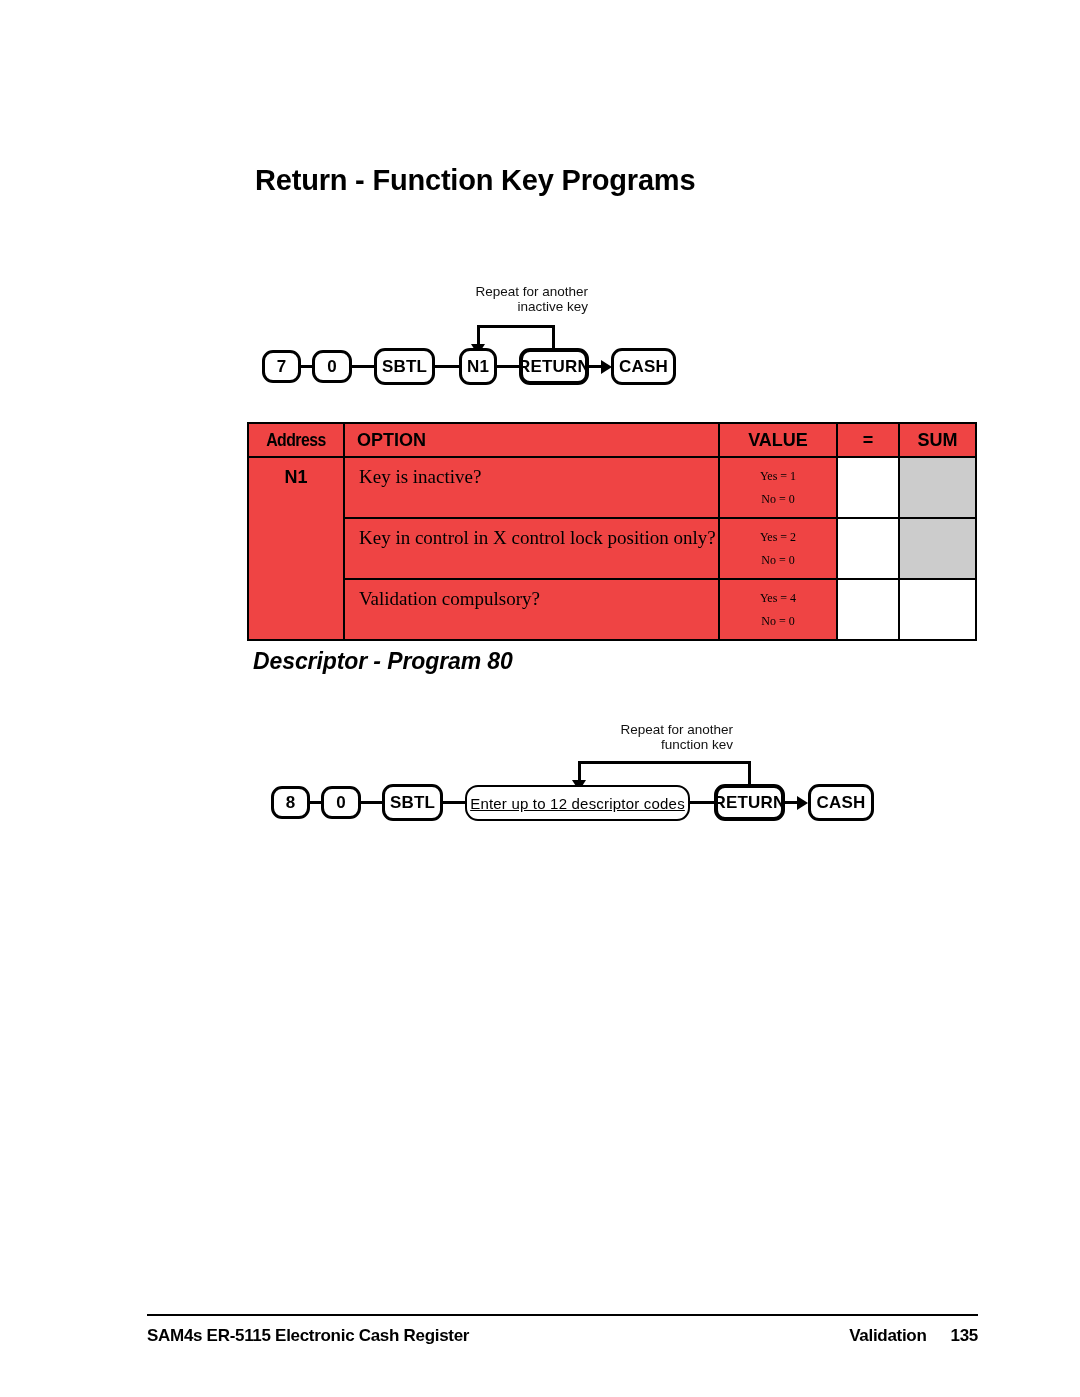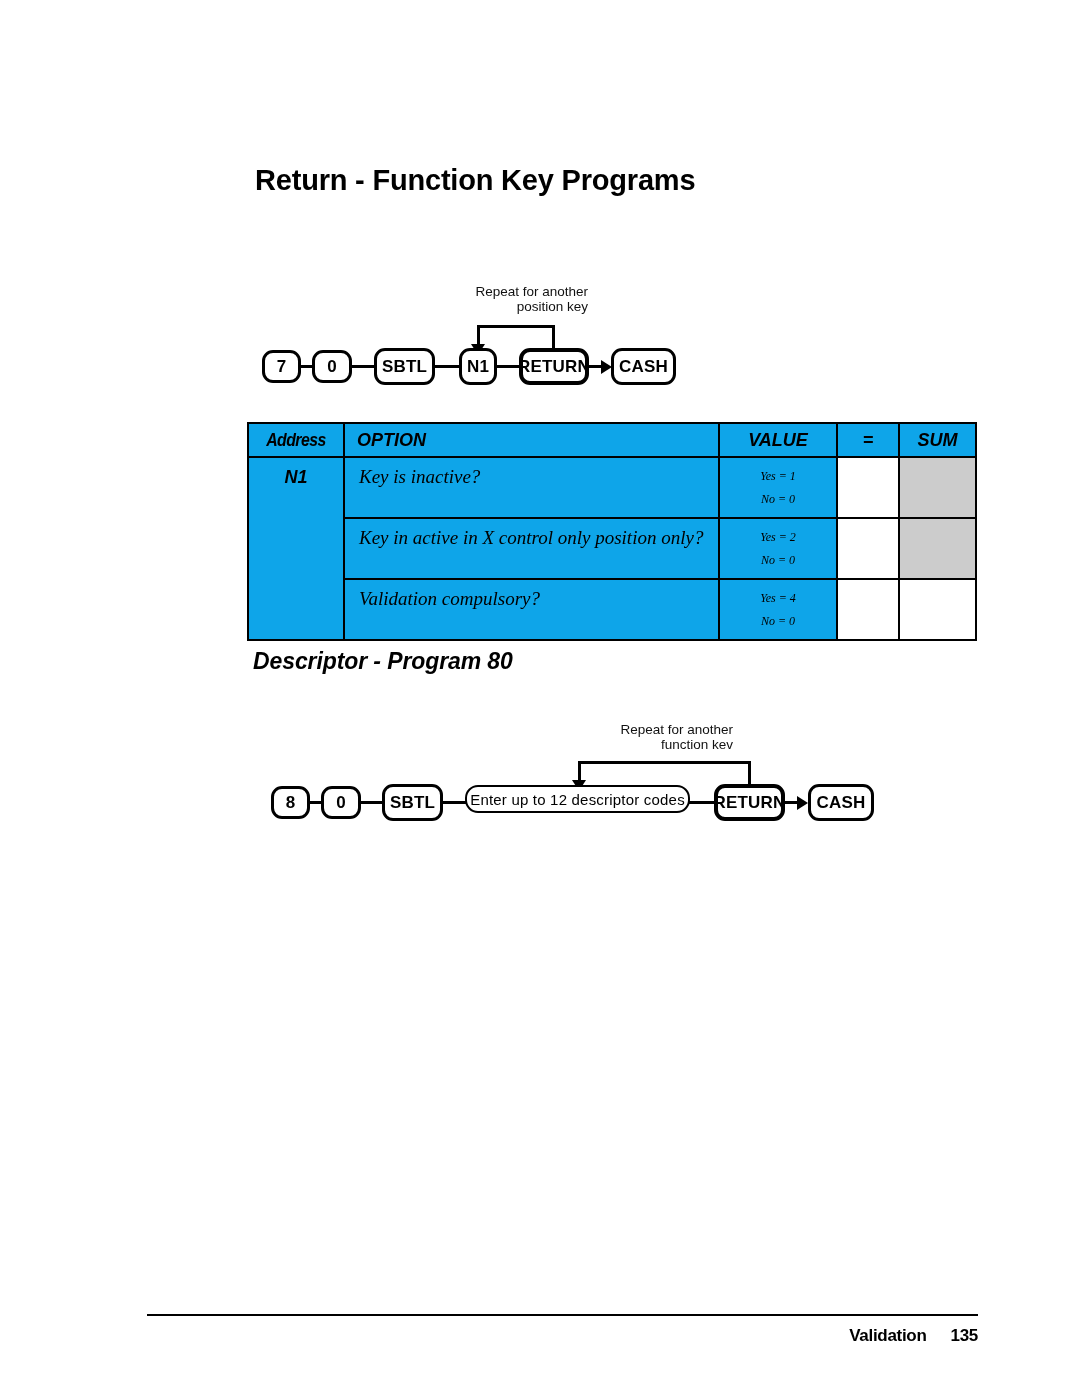--- a/index.html
+++ b/index.html
@@ -114,22 +114,21 @@
   }
 
   
   .opt-table {
     position: absolute;
     left: 247px;
     top: 410px;
     width: 728px;
     border-collapse: collapse;
     table-layout: fixed;
-    background: #0ea5e9;
-    font-style: italic;
+    background: #ef4444;
   }
   .opt-table th, .opt-table td {
     border: 2px solid #000;
     padding: 0;
     vertical-align: top;
   }
   .opt-table th {
     font-family: "Liberation Sans", sans-serif;
     font-weight: bold;
     font-size: 18px;
@@ -201,21 +200,21 @@
 
 <div class="page">
 
   <div class="h1-title">Return - Function Key Programs</div>
 
 
   <div class="diagram">
 
     <div class="loop-label" style="left:452px; top:272px; width:136px;">
       <span>Repeat for another</span><br>
-      <span>position key</span>
+      <span>inactive key</span>
     </div>
 
     <div class="vline" style="left:552px; top:313px; height:29px;"></div>
     <div class="hline" style="left:477px; top:313px; width:78px;"></div>
     <div class="vline" style="left:477px; top:313px; height:21px;"></div>
     <div class="arrow-down" style="left:471px; top:332px;"></div>
 
     <div class="conn" style="left:300px; top:353px; width:12px;"></div>
     <div class="conn" style="left:351px; top:353px; width:24px;"></div>
     <div class="conn" style="left:434px; top:353px; width:26px;"></div>
@@ -253,21 +252,21 @@
         <td class="cell-addr" rowspan="3">N1</td>
         <td class="cell-option">Key is inactive?</td>
         <td class="cell-value">
           <span>Yes = 1</span><br>
           <span>No = 0</span>
         </td>
         <td class="cell-eq"></td>
         <td class="cell-sum shaded"></td>
       </tr>
       <tr>
-        <td class="cell-option">Key in active in X control only position only?</td>
+        <td class="cell-option">Key in control in X control lock position only?</td>
         <td class="cell-value">
           <span>Yes = 2</span><br>
           <span>No = 0</span>
         </td>
         <td class="cell-eq"></td>
         <td class="cell-sum shaded"></td>
       </tr>
       <tr>
         <td class="cell-option">Validation compulsory?</td>
         <td class="cell-value">
@@ -297,23 +296,24 @@
     <div class="conn" style="left:309px; top:789px; width:12px;"></div>
     <div class="conn" style="left:359px; top:789px; width:24px;"></div>
     <div class="conn" style="left:442px; top:789px; width:24px;"></div>
     <div class="conn" style="left:689px; top:789px; width:26px;"></div>
     <div class="conn" style="left:784px; top:789px; width:16px;"></div>
     <div class="arrow-right" style="left:797px; top:784px;"></div>
 
     <div class="node" style="left:271px; top:774px; width:39px; height:33px;">8</div>
     <div class="node" style="left:321px; top:774px; width:40px; height:33px;">0</div>
     <div class="node" style="left:382px; top:772px; width:61px; height:37px;">SBTL</div>
-    <div class="node thin" style="left:465px; top:773px; width:225px; height:28px;">Enter up to 12 descriptor codes</div>
+    <div class="node thin" style="left:465px; top:773px; width:225px; height:36px;text-decoration:underline;">Enter up to 12 descriptor codes</div>
     <div class="node heavy" style="left:714px; top:772px; width:71px; height:37px;">RETURN</div>
     <div class="node" style="left:808px; top:772px; width:66px; height:37px;">CASH</div>
   </div>
 
   <div class="footer-rule"></div>
+  <div class="footer-left">SAM4s ER-5115 Electronic Cash Register</div>
   <div class="footer-right">
     <span>Validation</span><span class="pagenum">135</span>
   </div>
 
 </div>
 
 </body></html>

